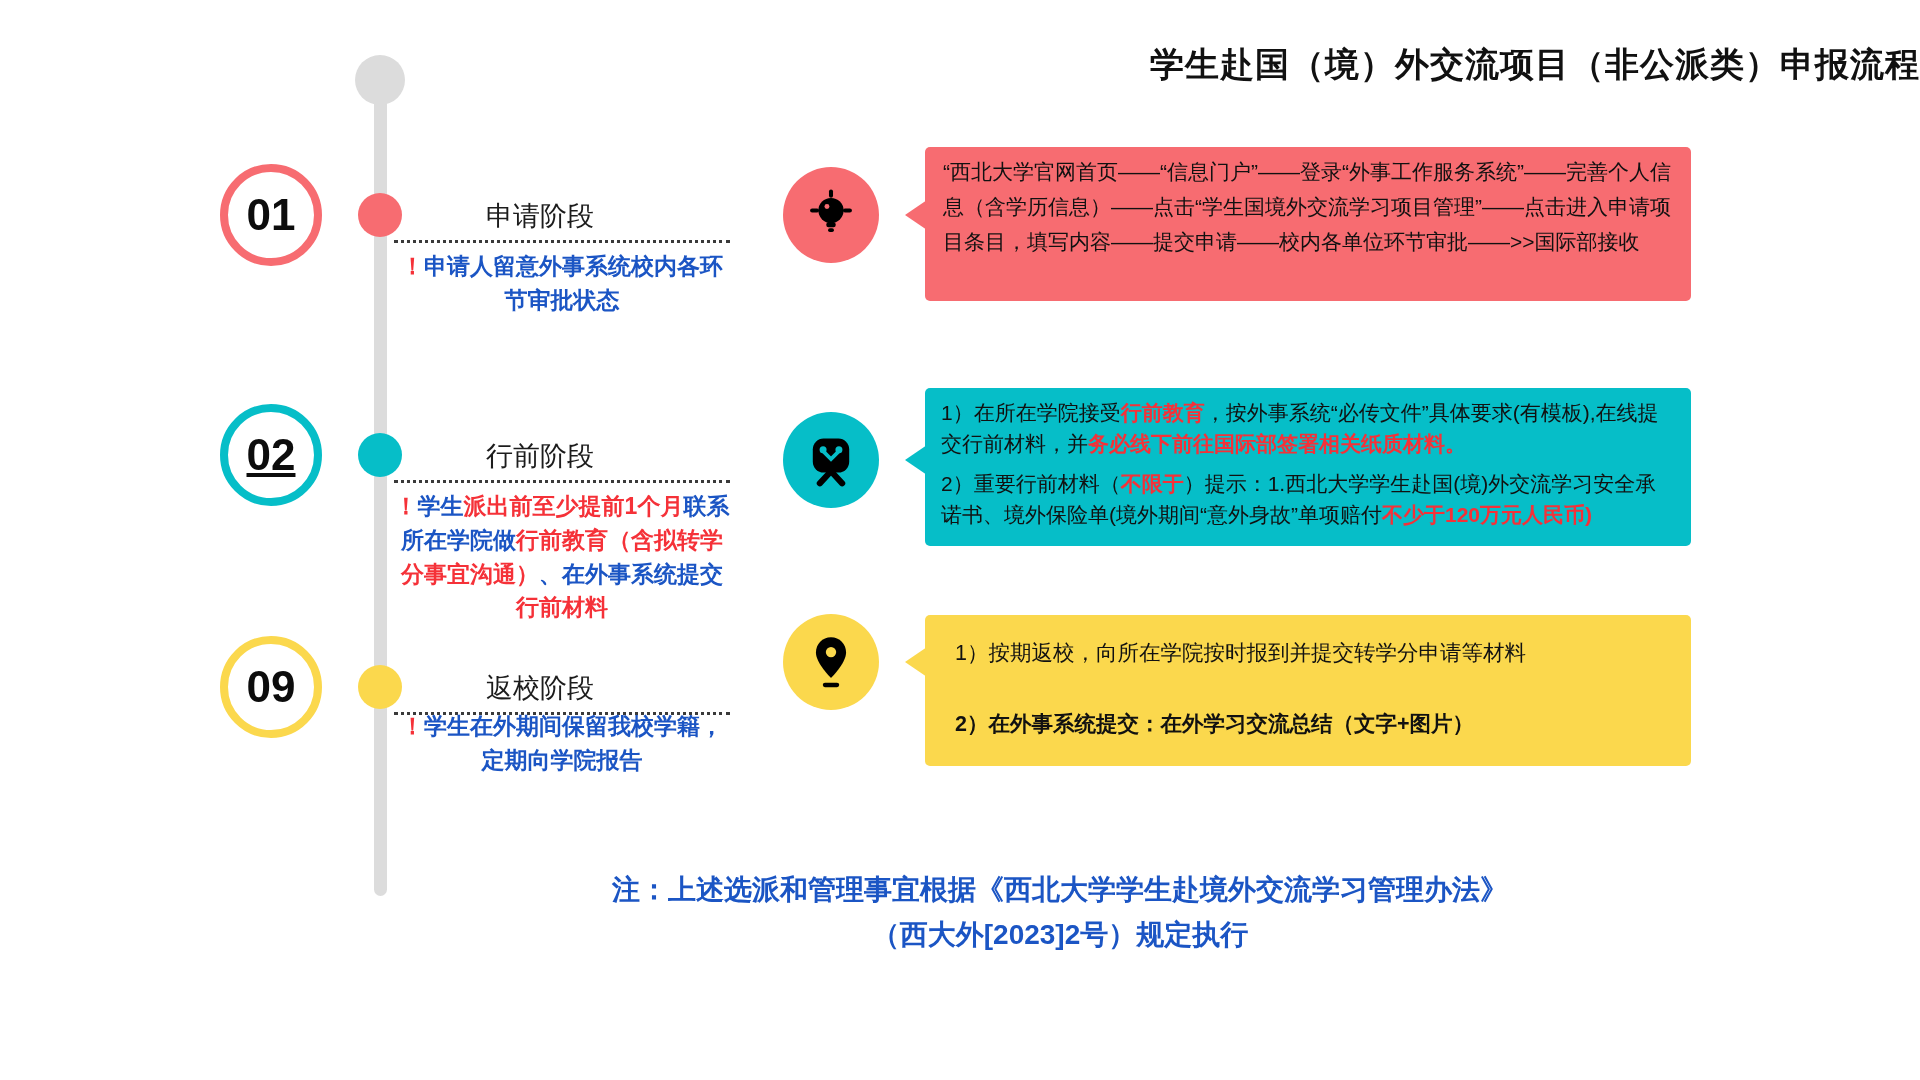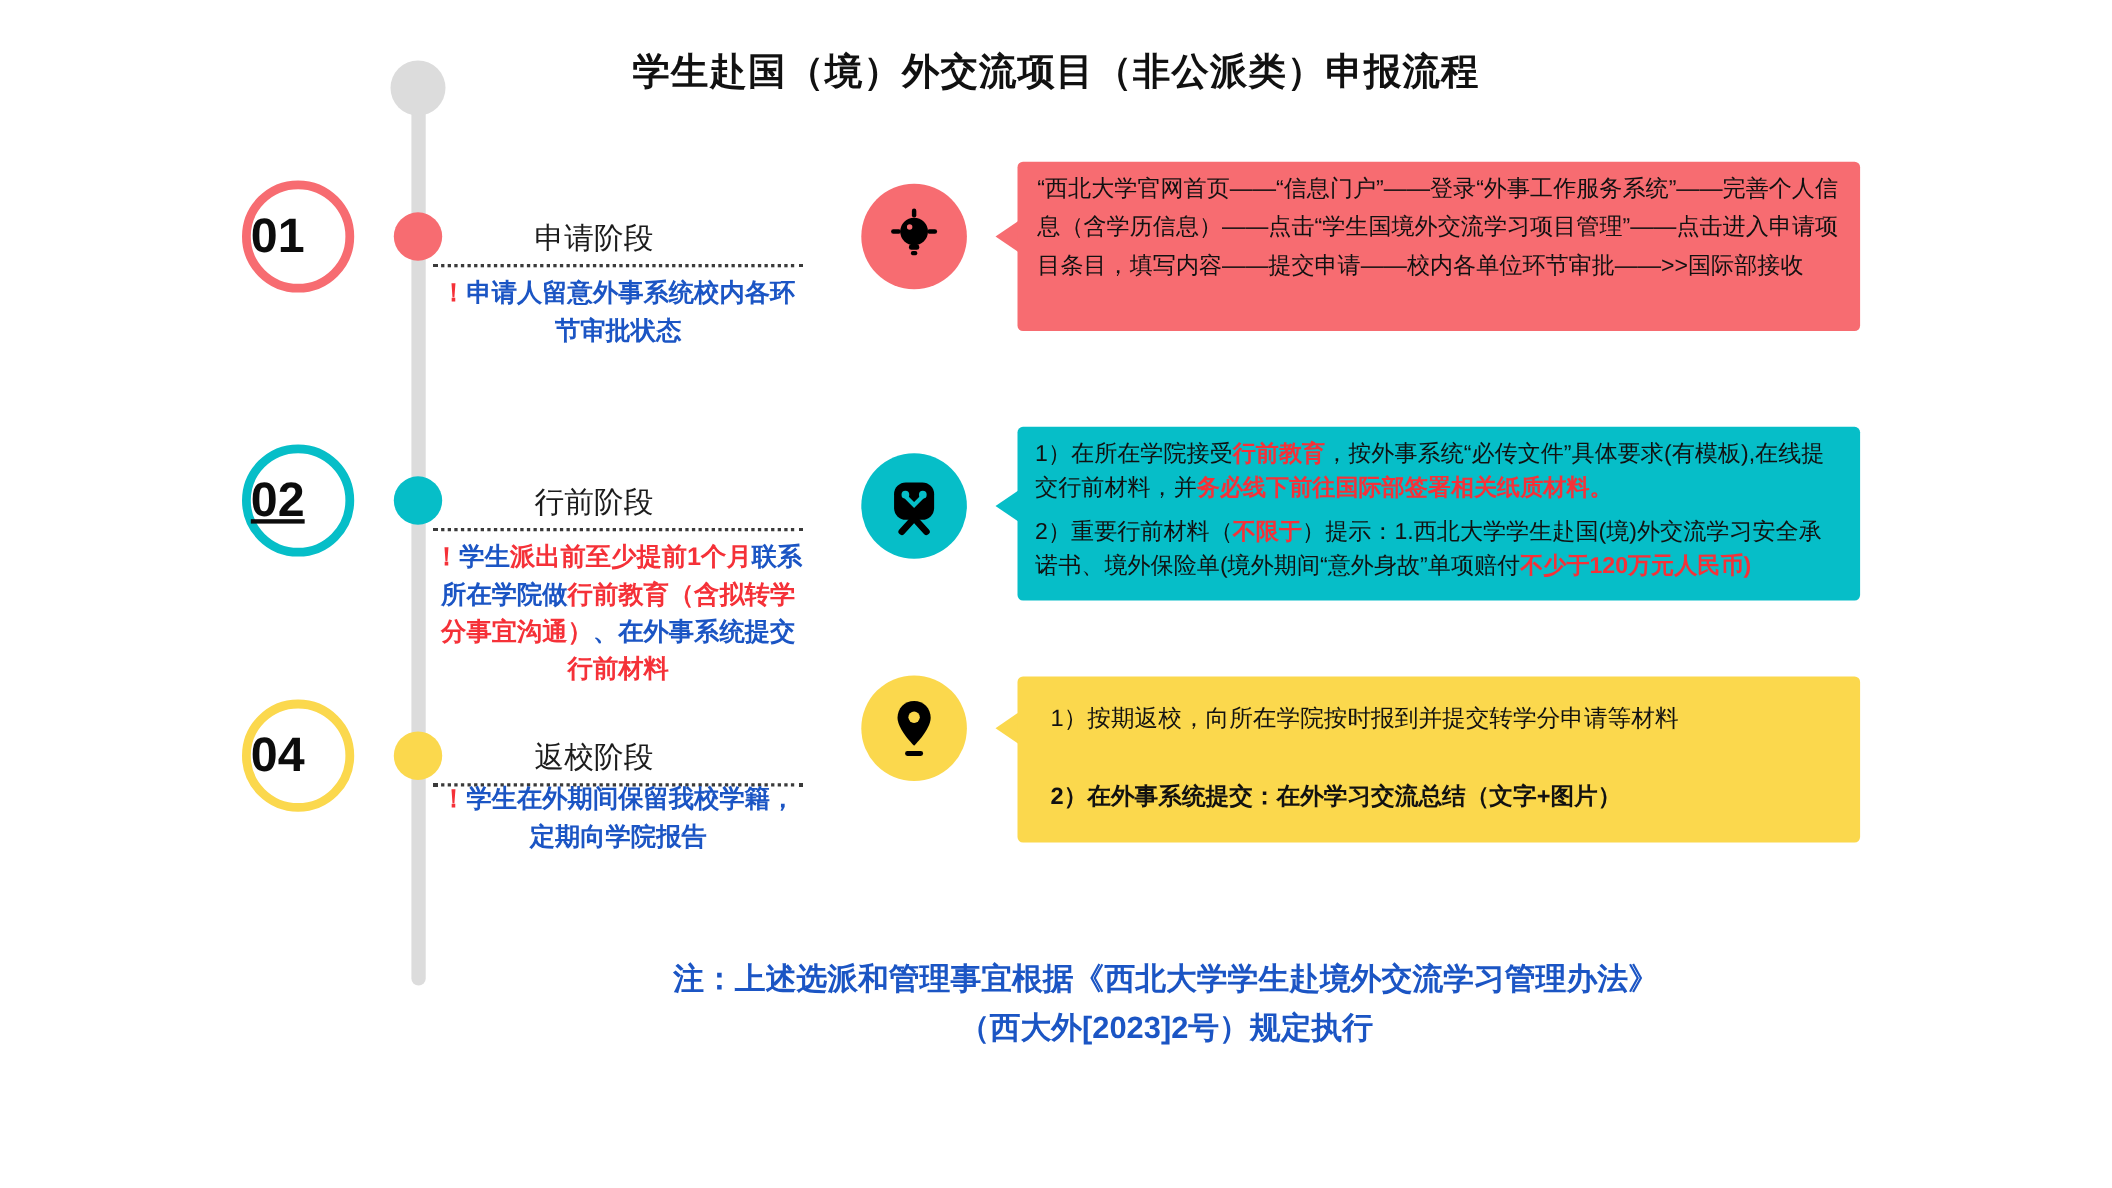--- a/index.html
+++ b/index.html
@@ -1,36 +1,36 @@
 <!DOCTYPE html>
 <html><head>
 <meta charset="utf-8">
 <style>
   * { margin:0; padding:0; box-sizing:border-box; }
   html,body { background:#ffffff; }
   body { font-family:"Liberation Sans", sans-serif; }
   .canvas { position:relative; width:1920px; height:1080px; background:#fff; overflow:hidden; }
 
-  .title { position:absolute; top:42px; left:0; width:1920px; text-align:center;
+  .title { position:absolute; top:42px; left:0; width:1920px; text-align:right;
            font-size:34px; font-weight:700; color:#111; letter-spacing:1px; }
 
   
   .timeline-track { position:absolute; left:374px; top:78px; width:13px; height:818px;
                     background:#dcdcdc; border-radius:7px; }
   .timeline-cap { position:absolute; left:355px; top:55px; width:50px; height:50px;
                   border-radius:50%; background:#dcdcdc; }
   .tl-dot { position:absolute; left:358px; width:44px; height:44px; border-radius:50%; }
   .s1 .tl-dot { top:193px; background:#F76C71; }
   .s2 .tl-dot { top:433px; background:#06BEC8; }
   .s3 .tl-dot { top:665px; background:#FBD84D; }
 
   
   .num-circle { position:absolute; left:220px; width:102px; height:102px; border-radius:50%;
                 background:#fff; border:8px solid #000; display:flex; align-items:center;
-                font-size:44px; font-weight:800; color:#0c0c0c; }
+                justify-content:center; font-size:44px; font-weight:800; color:#0c0c0c; }
   .s1 .num-circle { top:164px; border-color:#F76C71; }
   .s2 .num-circle { top:404px; border-color:#06BEC8;text-decoration:underline; }
   .s3 .num-circle { top:636px; border-color:#FBD84D; }
 
   
   .stage-title { position:absolute; left:374px; width:332px; text-align:center;
                  font-size:27px; font-weight:500; color:#1c1c1c; }
   .s1 .stage-title { top:198px; }
   .s2 .stage-title { top:438px; }
   .s3 .stage-title { top:670px; }
@@ -145,21 +145,21 @@
     </div>
     <div class="pointer"></div>
     <div class="speech-box">
       <p><span class="seg-default">1）在所在学院接受</span><span class="seg-redBold">行前教育</span><span class="seg-default">，按外事系统“必传文件”具体要求(有模板),在线提交行前材料，并</span><span class="seg-redBold">务必线下前往国际部签署相关纸质材料。</span></p>
       <p><span class="seg-default">2）重要行前材料（</span><span class="seg-redBold">不限于</span><span class="seg-default">）提示：1.西北大学学生赴国(境)外交流学习安全承诺书、境外保险单(境外期间“意外身故”单项赔付</span><span class="seg-redBold">不少于120万元人民币)</span></p>
     </div>
   </section>
 
   <section class="s3">
     <div class="num-circle">
-      <span>04</span>
+      <span>09</span>
     </div>
     <div class="tl-dot"></div>
     <div class="stage-title">返校阶段</div>
     <div class="dotted-rule"></div>
     <div class="stage-note"><span class="seg-red">！</span><span class="seg-blue">学生在外期间保留我校学籍，定期向学院报告</span></div>
 
     <div class="icon-circle">
       <span>
         <svg class="icon-svg" width="52" height="56" viewBox="0 0 24 26">
           <path d="M12 1.5 C8 1.5 5 4.6 5 8.6 C5 13.6 12 20.4 12 20.4 C12 20.4 19 13.6 19 8.6 C19 4.6 16 1.5 12 1.5 Z" fill="#000"></path>

